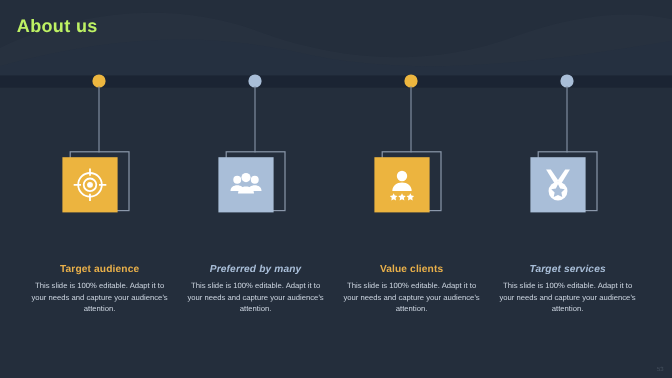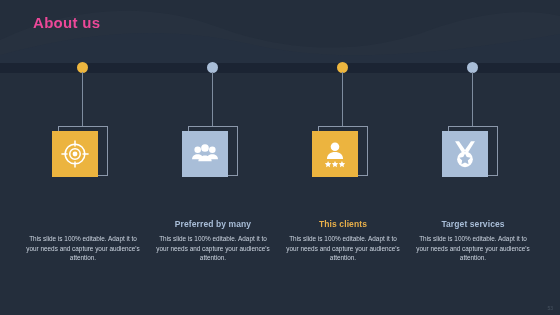--- a/index.html
+++ b/index.html
@@ -35,22 +35,21 @@
     height: 63px;
     pointer-events: none;
   }
   .page-title {
     position: absolute;
     left: 14px;
     top: 14px;
     font-size: 15px;
     font-weight: bold;
     letter-spacing: 0.3px;
-    color: #ec4899;
-    margin-left: 19px;
+    color: #bef264;
   }
 
   
   .rail-band {
     position: absolute;
     left: 0;
     top: 63px;
     width: 560px;
     height: 10px;
     background: #1b2433;
@@ -127,21 +126,21 @@
     position: absolute;
     top: 219px;
     left: 0;
     width: 130px;
     text-align: center;
     font-size: 8.5px;
     font-weight: bold;
     letter-spacing: 0.1px;
   }
   .heading.amber { color: #e9b04a; }
-  .heading.blue  { color: #a9bed8; }
+  .heading.blue  { color: #a9bed8; font-style: italic; }
 
   .body-text {
     position: absolute;
     top: 234px;
     left: 6px;
     width: 118px;
     text-align: center;
     font-size: 6.4px;
     line-height: 9.5px;
     color: #ccd5e0;
@@ -185,20 +184,21 @@
               <circle cx="16" cy="16" r="5.6"></circle>
               <line x1="16" y1="1.5" x2="16" y2="8"></line>
               <line x1="16" y1="24" x2="16" y2="30.5"></line>
               <line x1="1.5" y1="16" x2="8" y2="16"></line>
               <line x1="24" y1="16" x2="30.5" y2="16"></line>
             </g>
             <circle cx="16" cy="16" r="2.6" fill="#ffffff"></circle>
           </svg>
         </span>
       </div>
+      <div class="heading amber">Target audience</div>
       <div class="body-text">This slide is 100% editable. Adapt it to your needs and capture your audience's attention.</div>
     </div>
 
     <div class="col col-1">
       <div class="dot blue"></div>
       <div class="stem"></div>
       <div class="frame"></div>
       <div class="tile blue">
         <span>
           <svg width="30" height="30" viewBox="0 0 32 32" fill="#ffffff">
@@ -223,21 +223,21 @@
         <span>
           <svg width="30" height="30" viewBox="0 0 32 32" fill="#ffffff">
             <circle cx="16" cy="8.2" r="4.6"></circle>
             <path d="M7.4 21.4c0-4.7 3.9-7.5 8.6-7.5s8.6 2.8 8.6 7.5z"></path>
             <polygon points="8.6,23.4 9.6,25.6 12,25.9 10.3,27.6 10.7,30 8.6,28.8 6.5,30 6.9,27.6 5.2,25.9 7.6,25.6"></polygon>
             <polygon points="16,23.4 17,25.6 19.4,25.9 17.7,27.6 18.1,30 16,28.8 13.9,30 14.3,27.6 12.6,25.9 15,25.6"></polygon>
             <polygon points="23.4,23.4 24.4,25.6 26.8,25.9 25.1,27.6 25.5,30 23.4,28.8 21.3,30 21.7,27.6 20,25.9 22.4,25.6"></polygon>
           </svg>
         </span>
       </div>
-      <div class="heading amber">This clients</div>
+      <div class="heading amber">Value clients</div>
       <div class="body-text">This slide is 100% editable. Adapt it to your needs and capture your audience's attention.</div>
     </div>
 
     <div class="col col-3">
       <div class="dot blue"></div>
       <div class="stem"></div>
       <div class="frame"></div>
       <div class="tile blue">
         <span>
           <svg width="30" height="30" viewBox="0 0 32 32" fill="#ffffff">

